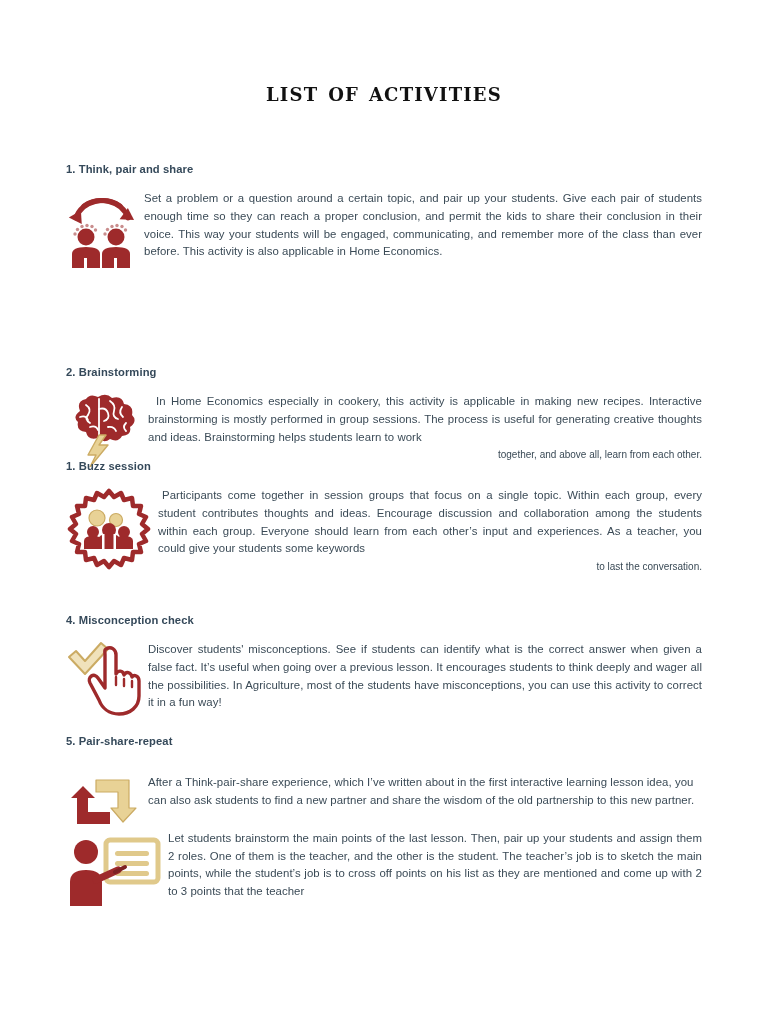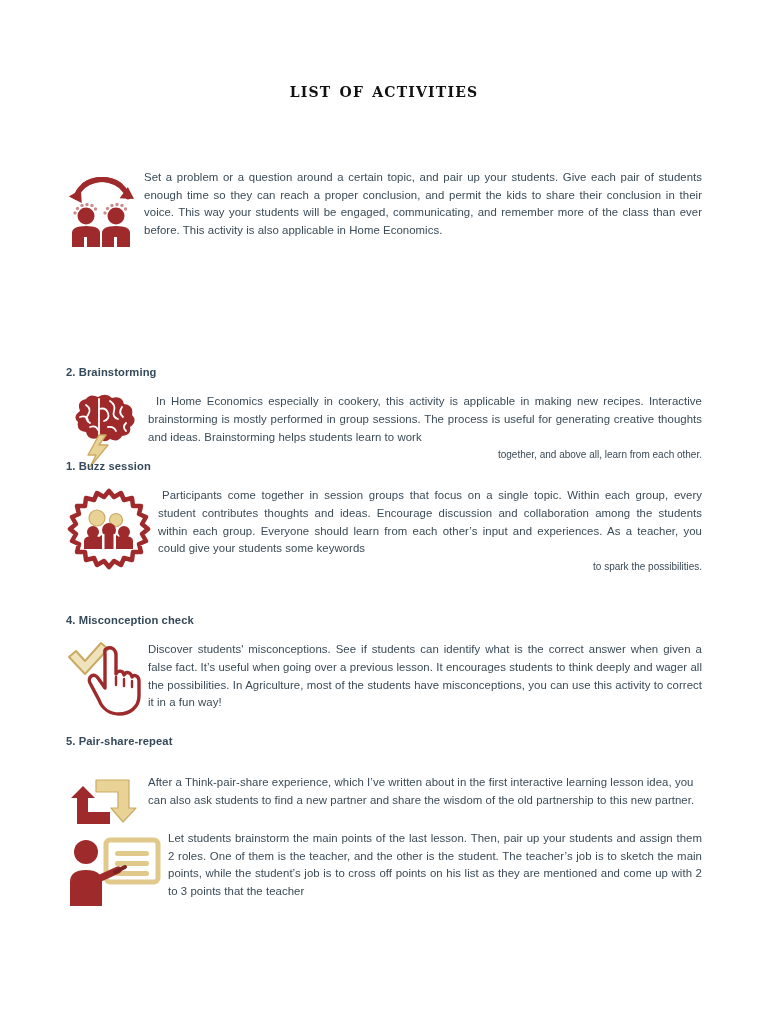--- a/index.html
+++ b/index.html
@@ -26,21 +26,21 @@
 
   
   .doc-title {
     position: absolute;
     top: 78px;
     left: 0;
     width: 768px;
     text-align: center;
     font-family: "DejaVu Serif", serif;
     font-weight: 700;
-    font-size: 20px;
+    font-size: 25px;
     letter-spacing: 1.2px;
     color: #111111;
     font-variant: small-caps;
     text-transform: lowercase;
   }
 
   
   .section {
     position: absolute;
     left: 66px;
@@ -112,20 +112,21 @@
   }
 </style>
 </head>
 <body>
 
 <div class="page">
 
   <div class="doc-title">LIST OF ACTIVITIES</div>
 
   <div class="section" id="sec1">
+    <div class="section-heading">1. Think, pair and share</div>
     <div class="section-body clearfix">
       <div class="icon-box">
         <svg width="72" height="80" viewBox="0 0 72 80">
 
           <path d="M10 28 C16 10, 40 6, 54 16" fill="none" stroke="#9e2a2b" stroke-width="5" stroke-linecap="round"></path>
           <polygon points="6,20 18,26 6,34" fill="#9e2a2b" transform="rotate(60 10 28)"></polygon>
 
           <path d="M18 16 C32 6, 56 10, 62 28" fill="none" stroke="#9e2a2b" stroke-width="5" stroke-linecap="round"></path>
           <polygon points="56,20 68,26 56,34" fill="#9e2a2b" transform="rotate(36 62 28)"></polygon>
 
@@ -205,21 +206,21 @@
           <path d="M18 62 L18 54 Q18 49 27 49 Q36 49 36 54 L36 62 Z" fill="#9e2a2b"></path>
           <circle cx="43" cy="43" r="7" fill="#9e2a2b"></circle>
           <path d="M32 62 L32 53 Q32 47 43 47 Q54 47 54 53 L54 62 Z" fill="#9e2a2b"></path>
           <circle cx="58" cy="45" r="6" fill="#9e2a2b"></circle>
           <path d="M49 62 L49 54 Q49 49 58 49 Q67 49 67 54 L67 62 Z" fill="#9e2a2b"></path>
           <rect x="36" y="47" width="2.5" height="15" fill="#ffffff"></rect>
           <rect x="47.5" y="47" width="2.5" height="15" fill="#ffffff"></rect>
         </svg>
       </div>
       <p class="para">Participants come together in session groups that focus on a single topic. Within each group, every student contributes thoughts and ideas. Encourage discussion and collaboration among the students within each group. Everyone should learn from each other’s input and experiences. As a teacher, you could give your students some keywords</p>
-      <p class="overflow-line">to spark the possibilities.</p>
+      <p class="overflow-line">to last the conversation.</p>
     </div>
   </div>
 
   <div class="section" id="sec4">
     <div class="section-heading">4. Misconception check</div>
     <div class="section-body clearfix">
       <div class="icon-box">
         <svg width="78" height="76" viewBox="0 0 78 76">
 
           <polygon points="3,16 10,10 19,20 35,2 42,8 19,33" fill="#f0e2bb" stroke="#cbab63" stroke-width="2" stroke-linejoin="round"></polygon>

